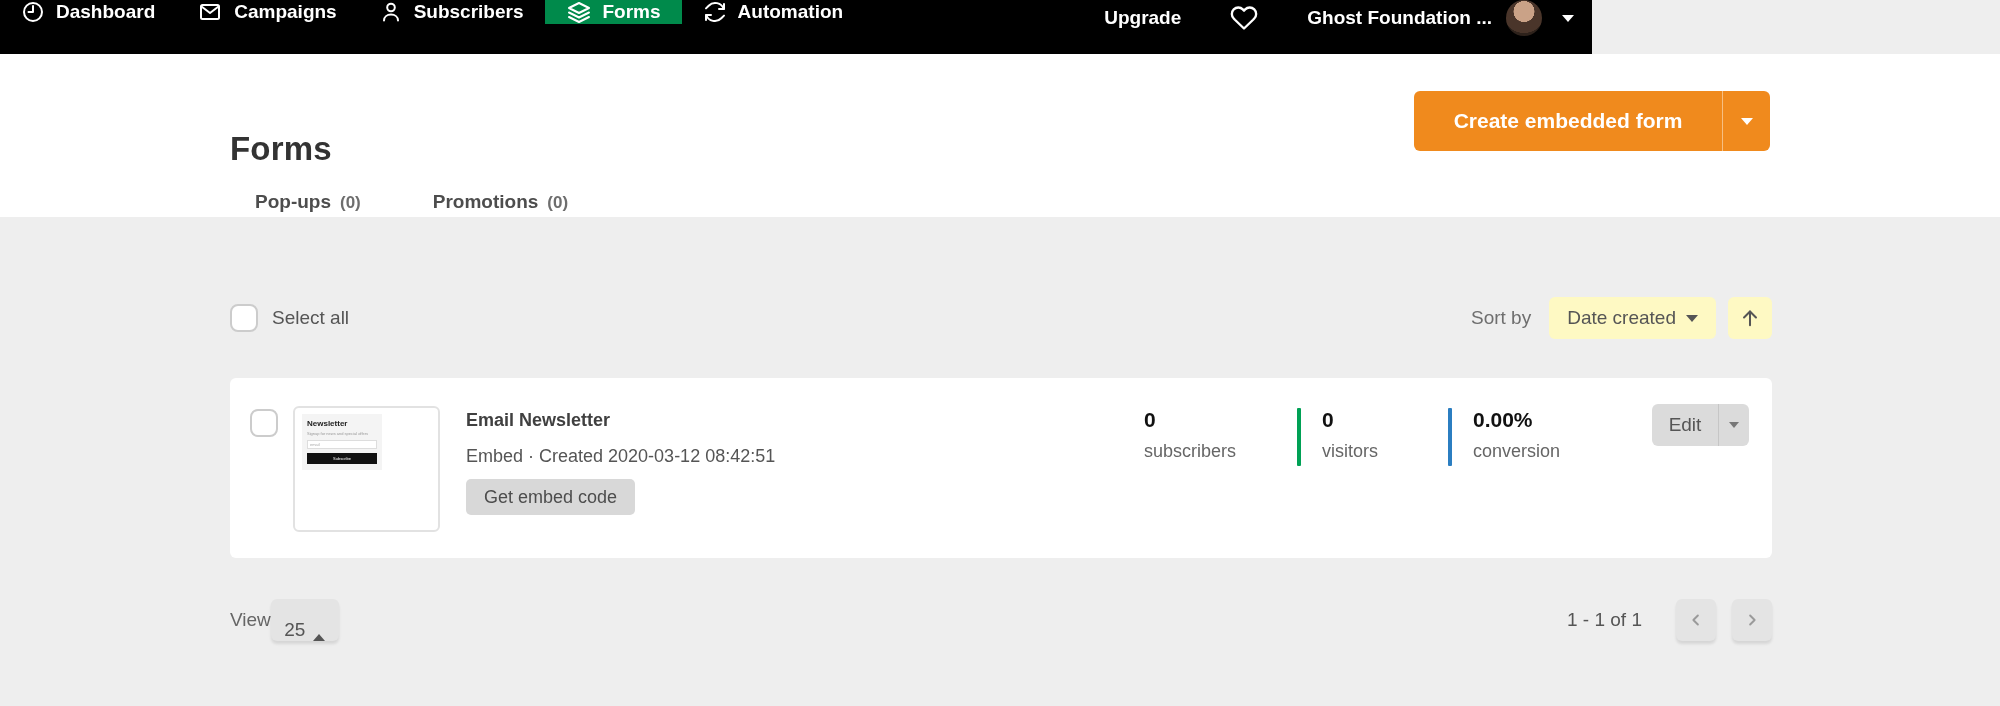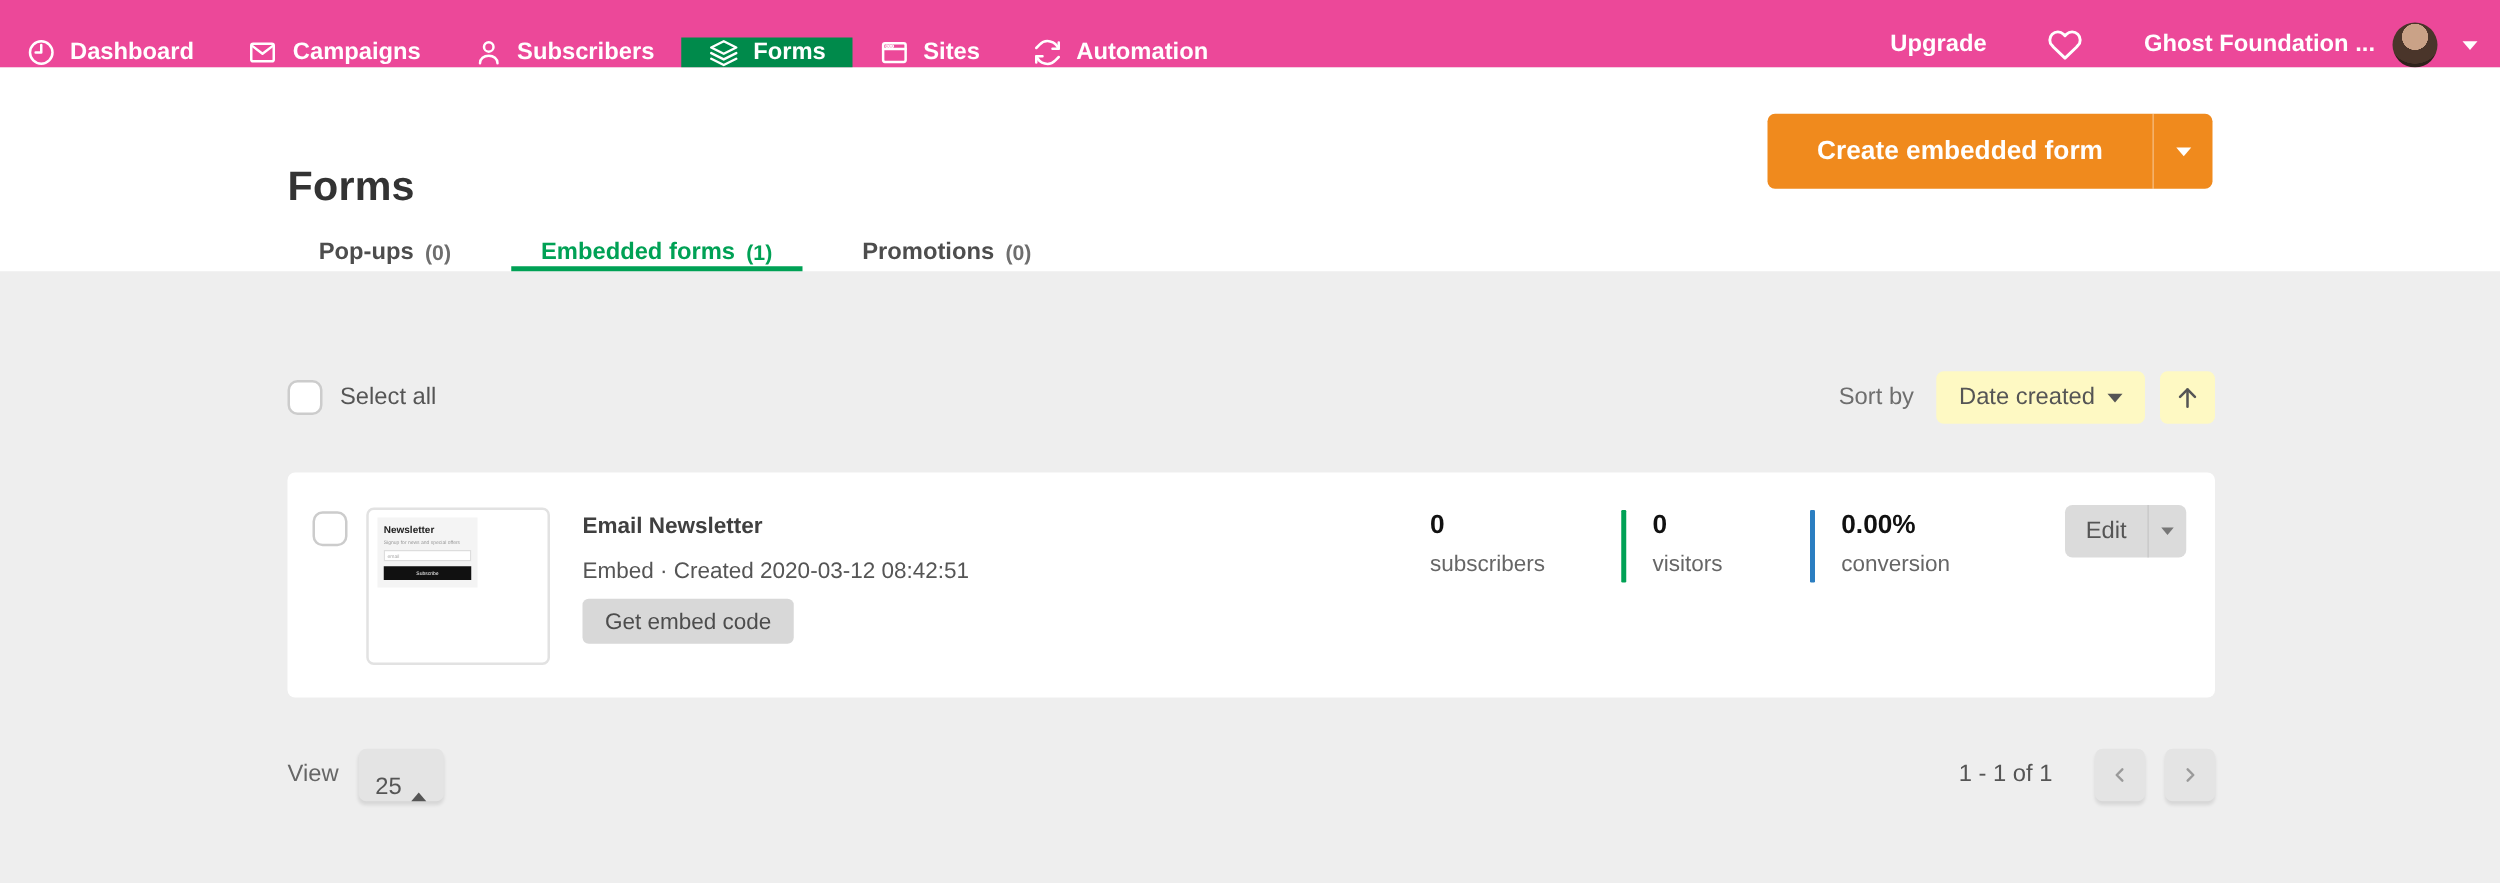--- a/index.html
+++ b/index.html
@@ -7,23 +7,23 @@
   body {
     position:relative;
     font-family:"Liberation Sans", sans-serif;
     background:#eeeeee;
     overflow:hidden;
   }
   svg { display:block; }
 
   
   .navbar {
-    position:absolute; top:0; left:0; width:2000px; height:54px;
-    background:#ec4899;
-    display:flex; align-items:flex-end;
+    position:absolute; top:0; left:0; width:1592px; height:54px;
+    background:#000000;
+    display:flex; align-items:flex-start;
   }
   .nav-item {
     display:flex; align-items:center; gap:11px;
     padding:0 21px; color:#fff; font-size:19px; font-weight:bold;
     cursor:pointer; white-space:nowrap;
   }
   .nav-item.active { background:#008a4b; }
   .nav-right {
     margin-left:auto; display:flex; align-items:center; padding-right:18px;
   }
@@ -160,21 +160,21 @@
   .caret-down-xs-gray {
     width:0; height:0; border-left:5px solid transparent; border-right:5px solid transparent;
     border-top:6px solid #777777;
   }
 
   
   .footer-row {
     position:absolute; top:599px; left:230px; width:1542px; height:42px;
     display:flex; align-items:center;
   }
-  .view-label { font-size:19px; color:#666666; margin-right:16px; }
+  .view-label { font-size:19px; color:#666666; }
   .page-size-btn {
     height:42px; width:68px; background:#e4e4e4;
     box-shadow:0 3px 3px rgba(0,0,0,0.10);
     display:flex; align-items:flex-end; justify-content:center; gap:8px;
   }
   .caret-up-gray {
     width:0; height:0; border-left:6px solid transparent; border-right:6px solid transparent;
     border-bottom:7px solid #555555;
   }
   .pager { margin-left:auto; display:flex; align-items:center;justify-content:center; }
@@ -218,32 +218,20 @@
   </div>
   <div class="nav-item active">
     <span>
       <svg width="26" height="24" viewBox="0 0 24 24" fill="none" stroke="#fff" stroke-width="2" stroke-linecap="round" stroke-linejoin="round">
           <path d="M12 3 22 8l-10 5L2 8z"></path>
           <path d="M2 12.5l10 5 10-5"></path>
           <path d="M2 17l10 5 10-5"></path>
         </svg>
     </span>
     <span>Forms</span>
-  </div>
-  <div class="nav-item">
-    <span>
-      <svg width="25" height="24" viewBox="0 0 24 24" fill="none" stroke="#fff" stroke-width="2" stroke-linecap="round" stroke-linejoin="round">
-          <rect x="3" y="4.5" width="18" height="15" rx="1.5"></rect>
-          <path d="M3 9.2h18"></path>
-          <circle cx="6" cy="6.9" r="0.4" fill="#fff"></circle>
-          <circle cx="8.2" cy="6.9" r="0.4" fill="#fff"></circle>
-          <circle cx="10.4" cy="6.9" r="0.4" fill="#fff"></circle>
-        </svg>
-    </span>
-    <span>Sites</span>
   </div>
   <div class="nav-item">
     <span>
       <svg width="24" height="24" viewBox="0 0 24 24" fill="none" stroke="#fff" stroke-width="2" stroke-linecap="round" stroke-linejoin="round">
           <path d="M21 4v5h-5"></path>
           <path d="M3 20v-5h5"></path>
           <path d="M20.7 9a9 9 0 0 0-15-3.3L3 8.4"></path>
           <path d="M3.3 15a9 9 0 0 0 15 3.3l2.7-2.7"></path>
         </svg>
     </span>
@@ -274,24 +262,20 @@
     <span class="create-btn-main">Create embedded form</span>
     <span class="create-btn-caret">
       <span class="caret-down-sm-white"></span>
     </span>
   </div>
 
   <div class="tabs">
     <div class="tab">
       <span>Pop-ups</span>
       <span class="tab-count">(0)</span>
-    </div>
-    <div class="tab active">
-      <span>Embedded forms</span>
-      <span class="tab-count">(1)</span>
     </div>
     <div class="tab">
       <span>Promotions</span>
       <span class="tab-count">(0)</span>
     </div>
   </div>
 </header>
 
 <div class="toolbar-row">
   <span class="checkbox"></span>

